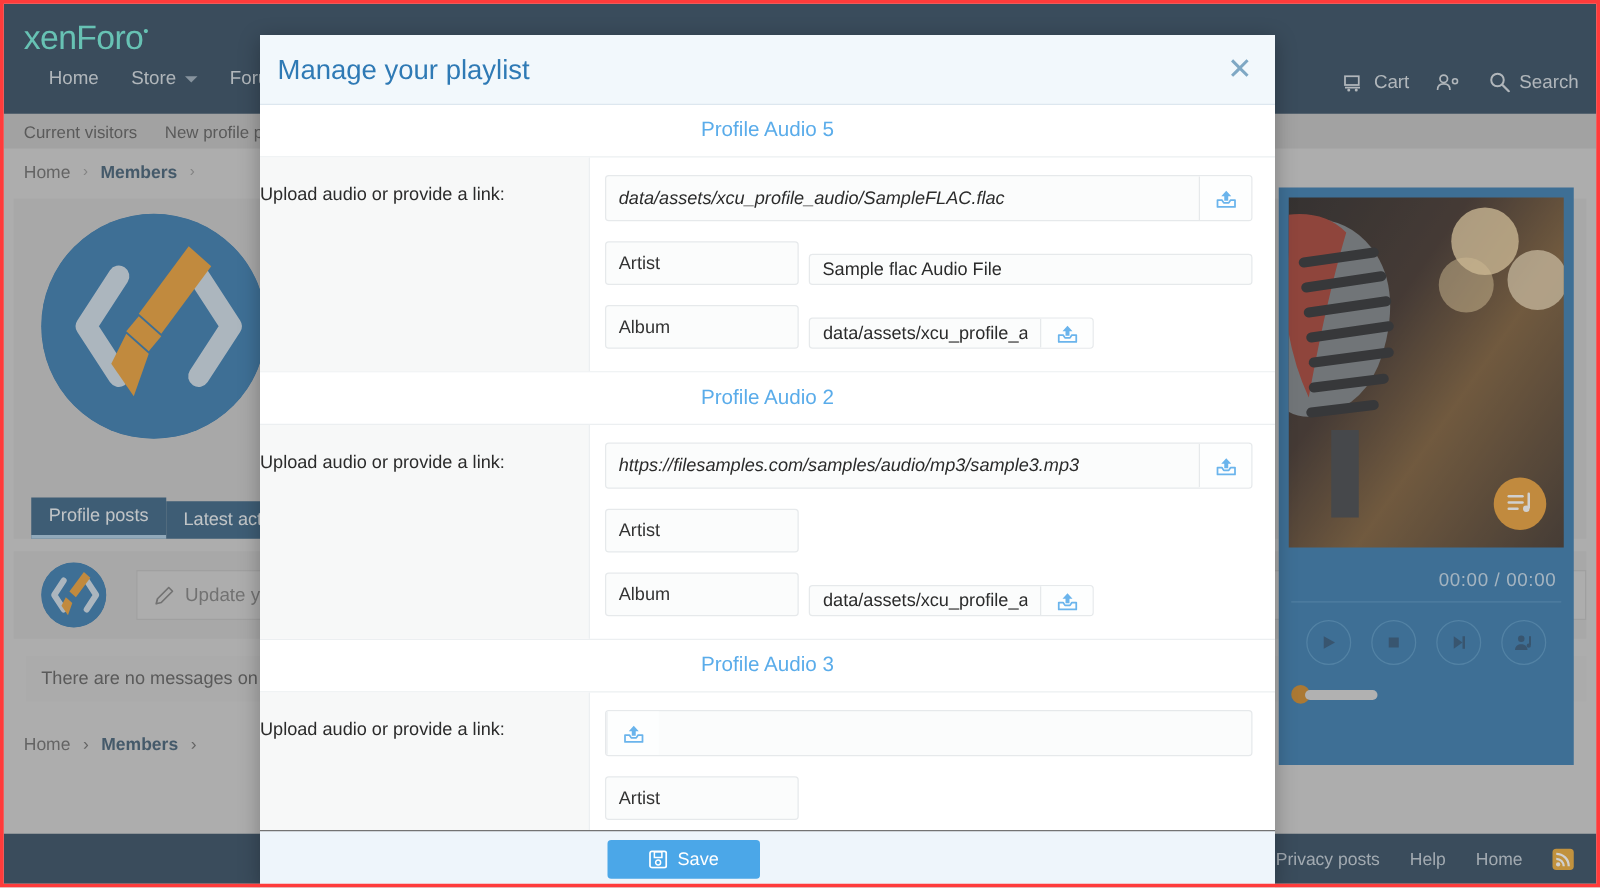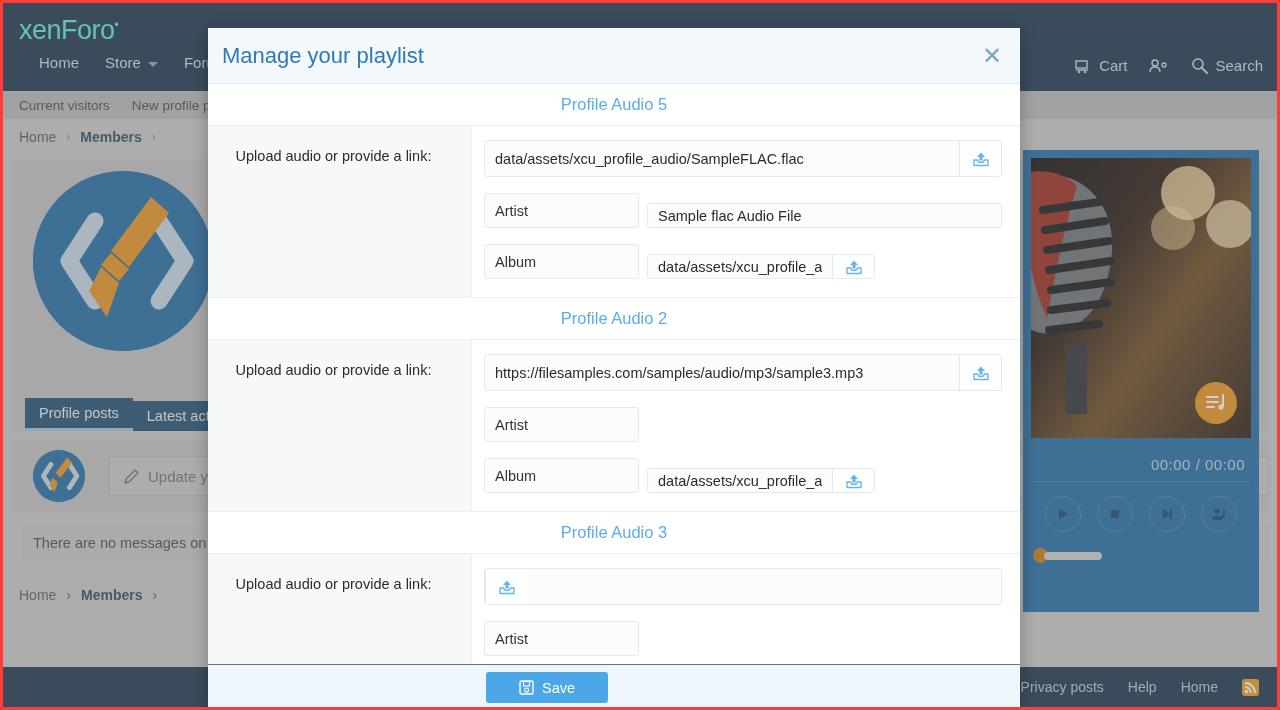--- a/index.html
+++ b/index.html
@@ -247,21 +247,21 @@
   }
   .field-block{
     display:flex;
     border-bottom:1px solid #eceff1;
   }
   .field-label-col{
     width:264px; flex:none;
     background:#f7f8f8;
     border-right:1px solid #eceff1;
     display:flex; align-items:flex-start;
-    justify-content:center;
+    justify-content:flex-start;
     padding:22px 12px 0 0;
   }
   .field-label{
     font-size:14.5px; color:#2b2b2b;
   }
   .field-inputs{
     flex:1; padding:14px 18px 18px 12px;
   }
   .input-row{
     display:flex; align-items:center;
@@ -269,21 +269,21 @@
     border-radius:3px;
     background:#fbfcfc;
     height:37px;
     overflow:hidden;
   }
   .input-row input{
     flex:1; border:none; outline:none;
     background:transparent;
     font-family:"Liberation Sans", sans-serif;
     font-size:14.5px; color:#2b2b2b;
-    padding:0 10px; height:100%;
+    padding:0 10px; height:100%;font-style:italic;
   }
   .upload-btn{
     width:42px; height:100%;
     border-left:1px solid #e6e9eb;
     background:#fdfefe;
     display:flex; align-items:center; justify-content:center;
     flex:none; cursor:pointer;
   }
   .meta-row{
     display:flex; gap:8px; margin-top:16px;

